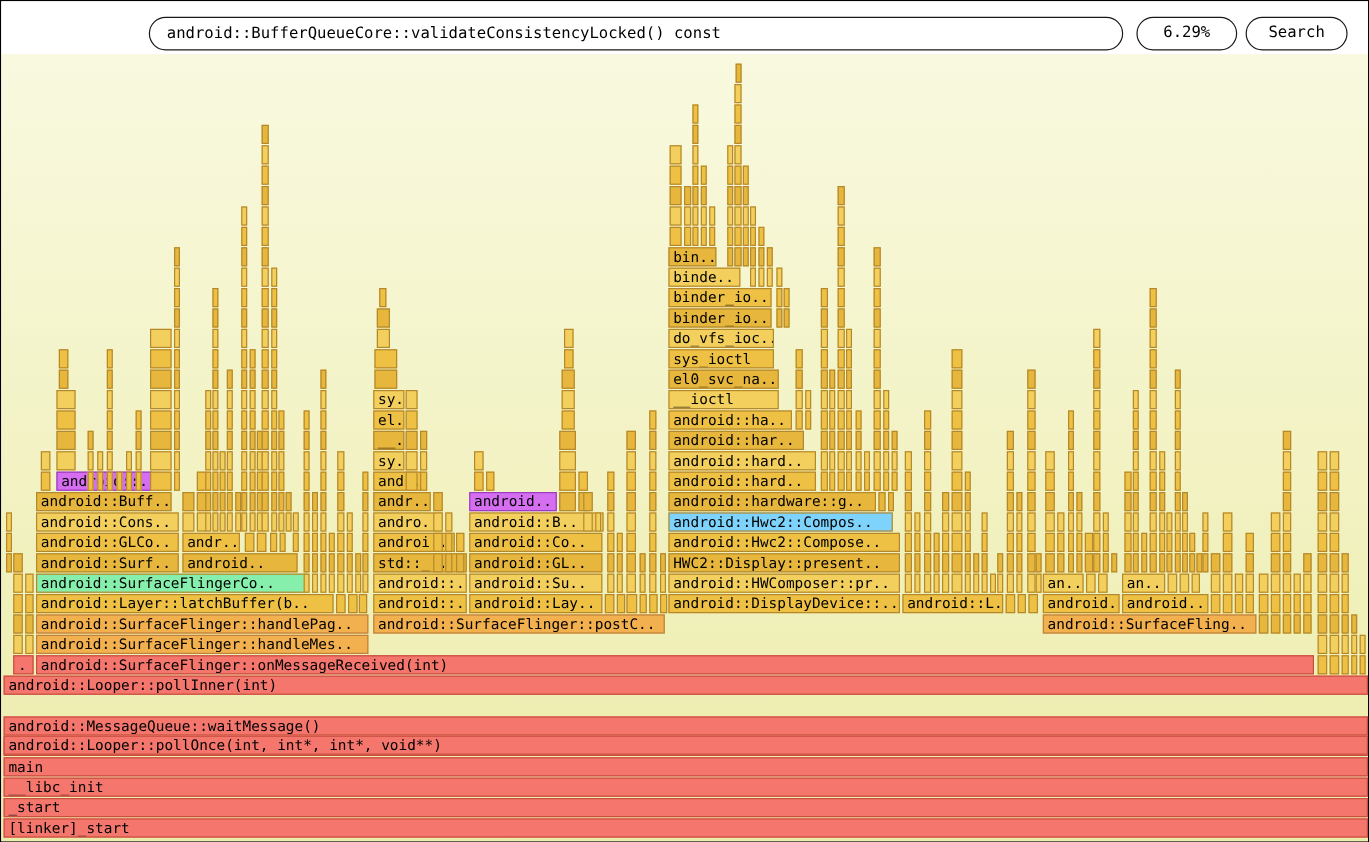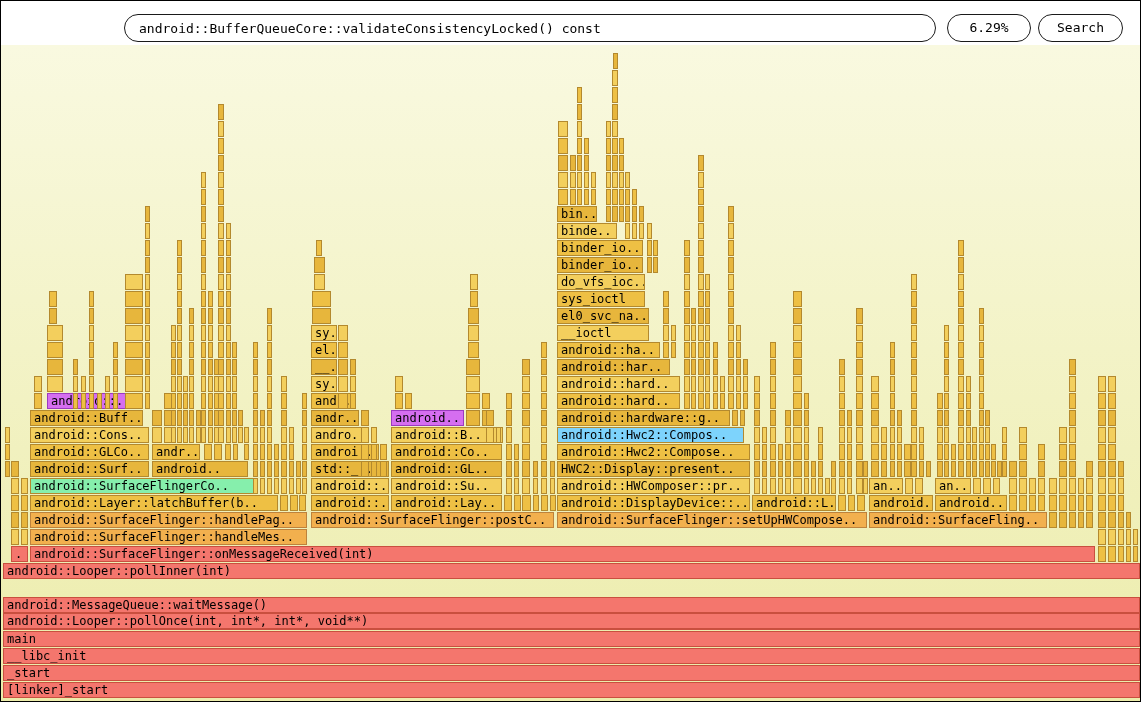--- a/index.html
+++ b/index.html
@@ -46,21 +46,20 @@
       <div class="fr" title="main" style="left: 2px; top: 630px; width: 1137px; height: 16px; background: rgb(244, 118, 109); border-color: rgb(201, 79, 63); color: rgb(0, 0, 0);">main</div>
       <div class="fr" title="android::SurfaceFlinger::run()" style="left: 2px; top: 613px; width: 1137px; height: 16px; background: rgb(244, 118, 109); border-color: rgb(201, 79, 63); color: rgb(0, 0, 0);">android::SurfaceFlinger::run()</div>
       <div class="fr" title="android::MessageQueue::waitMessage()" style="left: 2px; top: 596px; width: 1137px; height: 16px; background: rgb(244, 118, 109); border-color: rgb(201, 79, 63); color: rgb(0, 0, 0);">android::MessageQueue::waitMessage()</div>
       <div class="fr" title="android::Looper::pollOnce(int, int*, int*, void**)" style="left: 2px; top: 612px; width: 1137px; height: 16px; background: rgb(244, 118, 109); border-color: rgb(201, 79, 63); color: rgb(0, 0, 0);">android::Looper::pollOnce(int, int*, int*, void**)</div>
       <div class="fr" title="android::Looper::pollInner(int)" style="left: 2px; top: 562px; width: 1137px; height: 16px; background: rgb(244, 118, 109); border-color: rgb(201, 79, 63); color: rgb(0, 0, 0);">android::Looper::pollInner(int)</div>
       <div class="fr" title="." style="left: 10px; top: 545px; width: 17px; height: 16px; background: rgb(244, 118, 109); border-color: rgb(201, 79, 63); color: rgb(0, 0, 0);">.</div>
       <div class="fr" title="android::SurfaceFlinger::onMessageReceived(int)" style="left: 29px; top: 545px; width: 1065px; height: 16px; background: rgb(244, 118, 109); border-color: rgb(201, 79, 63); color: rgb(0, 0, 0);">android::SurfaceFlinger::onMessageReceived(int)</div>
       <div class="fr" title="android::SurfaceFlinger::handleMes.." style="left: 29px; top: 528px; width: 277px; height: 16px; background: rgb(242, 176, 78); border-color: rgb(189, 130, 60); color: rgb(0, 0, 0);">android::SurfaceFlinger::handleMes..</div>
       <div class="fr" title="android::SurfaceFlinger::handlePag.." style="left: 29px; top: 511px; width: 277px; height: 16px; background: rgb(242, 176, 78); border-color: rgb(189, 130, 60); color: rgb(0, 0, 0);">android::SurfaceFlinger::handlePag..</div>
       <div class="fr" title="android::SurfaceFlinger::postC.." style="left: 310px; top: 511px; width: 243px; height: 16px; background: rgb(242, 176, 78); border-color: rgb(189, 130, 60); color: rgb(0, 0, 0);">android::SurfaceFlinger::postC..</div>
-      <div class="fr" title="android::SurfaceFlinger::setUpHWCompose.." style="left: 556px; top: 511px; width: 310px; height: 16px; background: rgb(242, 176, 78); border-color: rgb(189, 130, 60); color: rgb(0, 0, 0);">android::SurfaceFlinger::setUpHWCompose..</div>
       <div class="fr" title="android::SurfaceFling.." style="left: 868px; top: 511px; width: 178px; height: 16px; background: rgb(242, 176, 78); border-color: rgb(189, 130, 60); color: rgb(0, 0, 0);">android::SurfaceFling..</div>
       <div class="fr" title="android::Layer::latchBuffer(b.." style="left: 29px; top: 494px; width: 248px; height: 16px; background: rgb(238, 192, 68); border-color: rgb(179, 137, 46); color: rgb(0, 0, 0);">android::Layer::latchBuffer(b..</div>
       <div class="fr" title="android::.." style="left: 310px; top: 494px; width: 78px; height: 16px; background: rgb(238, 192, 68); border-color: rgb(179, 137, 46); color: rgb(0, 0, 0);">android::..</div>
       <div class="fr" title="android::Lay.." style="left: 390px; top: 494px; width: 111px; height: 16px; background: rgb(238, 192, 68); border-color: rgb(179, 137, 46); color: rgb(0, 0, 0);">android::Lay..</div>
       <div class="fr" title="android::DisplayDevice::.." style="left: 556px; top: 494px; width: 193px; height: 16px; background: rgb(238, 192, 68); border-color: rgb(179, 137, 46); color: rgb(0, 0, 0);">android::DisplayDevice::..</div>
       <div class="fr" title="android::L.." style="left: 751px; top: 494px; width: 84px; height: 16px; background: rgb(238, 192, 68); border-color: rgb(179, 137, 46); color: rgb(0, 0, 0);">android::L..</div>
       <div class="fr" title="android.." style="left: 868px; top: 494px; width: 64px; height: 16px; background: rgb(238, 192, 68); border-color: rgb(179, 137, 46); color: rgb(0, 0, 0);">android..</div>
       <div class="fr" title="android.." style="left: 934px; top: 494px; width: 72px; height: 16px; background: rgb(238, 192, 68); border-color: rgb(179, 137, 46); color: rgb(0, 0, 0);">android..</div>
       <div class="fr" title="android::SurfaceFlingerCo.." style="left: 29px; top: 477px; width: 226px; height: 16px; background: #86efac; border-color: rgb(179, 137, 46); color: rgb(0, 0, 0);">android::SurfaceFlingerCo..</div>
       <div class="fr" title="android::.." style="left: 310px; top: 477px; width: 78px; height: 16px; background: rgb(243, 207, 93); border-color: rgb(179, 137, 46); color: rgb(0, 0, 0);">android::..</div>

